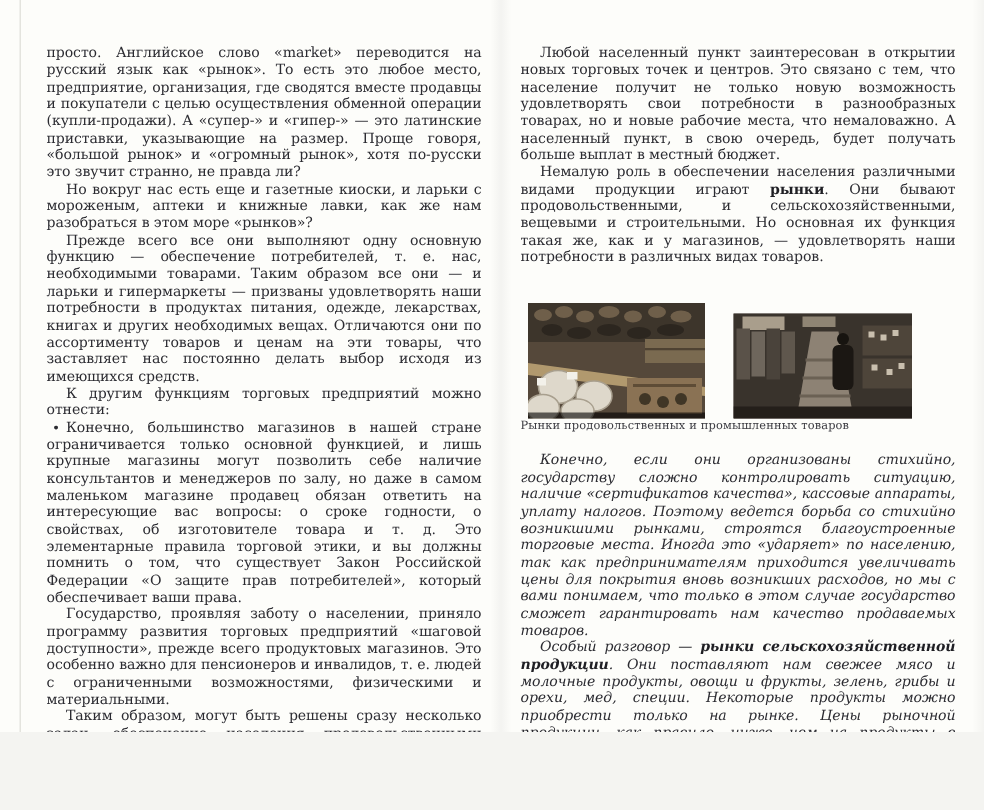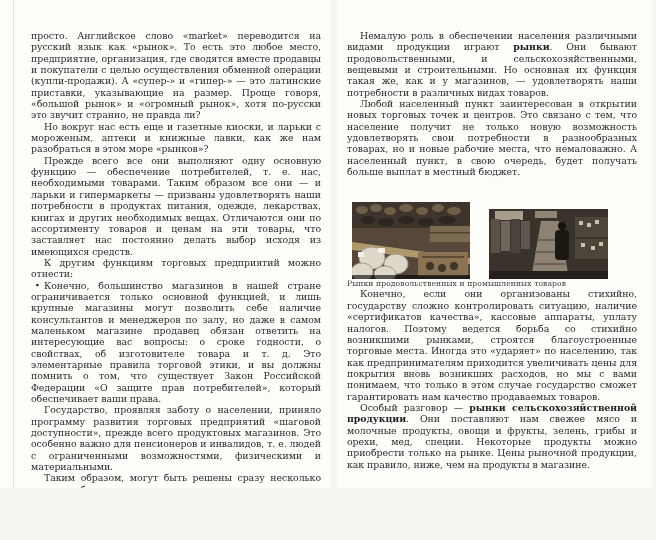--- a/index.html
+++ b/index.html
@@ -41,21 +41,21 @@
 
   
   .figure{margin-top:25px;}
   .photos{display:flex;align-items:flex-end;gap:19px;padding-left:5px;}
   .photo{display:block;background:#3a332b;}
   .caption{
     margin-top:9px;text-align:left;
     font-size:7.6px;line-height:9px;letter-spacing:0.1px;
     color:#3c3c42;text-indent:0;
   }
-  .blocks-bottom{margin-top:0;}
+  .blocks-bottom{margin-top:13px;font-style:italic;}
 
   
   .rule{position:absolute;height:1px;background:#4c4c4c;}
   .rule-left{left:61px;top:501px;width:260px;}
   .rule-right{left:350px;top:500px;width:290px;}
   .vline{position:absolute;width:1px;background:linear-gradient(180deg,#8a8a8a 0%,#cfcfca 100%);}
   .vline-left{left:87px;top:502px;height:38px;}
   .vline-right{left:612px;top:501px;height:39px;}
   .pagenum{
     position:absolute;width:24px;text-align:center;
@@ -95,22 +95,22 @@
       <p class="para indent"><span>Таким образом, могут быть решены сразу несколько задач: обеспечение населения продовольственными товарами и сокращение количества мелких торговых точек, «тонаров», в которых качество продукции и обслуживания не всегда соответствует нормам.</span></p>
     </div>
 
   <div class="rule rule-left"></div>
   <div class="vline vline-left"></div>
   <div class="pagenum pn-left">16</div>
   <div class="runtitle rt-left">ЧТО МЫ НАЗЫВАЕМ ЭКОНОМИКОЙ «БЛИЖАЙШЕГО ОКРУЖЕНИЯ»</div>
 
   <div class="col col-right">
     <div>
+        <p class="para indent"><span>Любой населенный пункт заинтересован в открытии новых торговых точек и центров. Это связано с тем, что население получит не только новую возможность удовлетворять свои потребности в разнообразных товарах, но и новые рабочие места, что немаловажно. А населенный пункт, в свою очередь, будет получать больше выплат в местный бюджет.</span></p>
         <p class="para indent"><span>Немалую роль в обеспечении населения различными видами продукции играют </span><span class="b">рынки</span><span>. Они бывают продовольственными, и сельскохозяйственными, вещевыми и строительными. Но основная их функция такая же, как и у магазинов, — удовлетворять наши потребности в различных видах товаров.</span></p>
-        <p class="para indent"><span>Любой населенный пункт заинтересован в открытии новых торговых точек и центров. Это связано с тем, что население получит не только новую возможность удовлетворять свои потребности в разнообразных товарах, но и новые рабочие места, что немаловажно. А населенный пункт, в свою очередь, будет получать больше выплат в местный бюджет.</span></p>
       </div>
 
     <div class="figure">
       <div class="photos">
 
         <svg class="photo" width="118" height="77" viewBox="0 0 118 77">
           <rect x="0" y="0" width="118" height="77" fill="#55483a"></rect>
           <rect x="0" y="0" width="118" height="26" fill="#3d352b"></rect>
           <g fill="#6f5f4a">
             <ellipse cx="10" cy="8" rx="6" ry="4"></ellipse>

